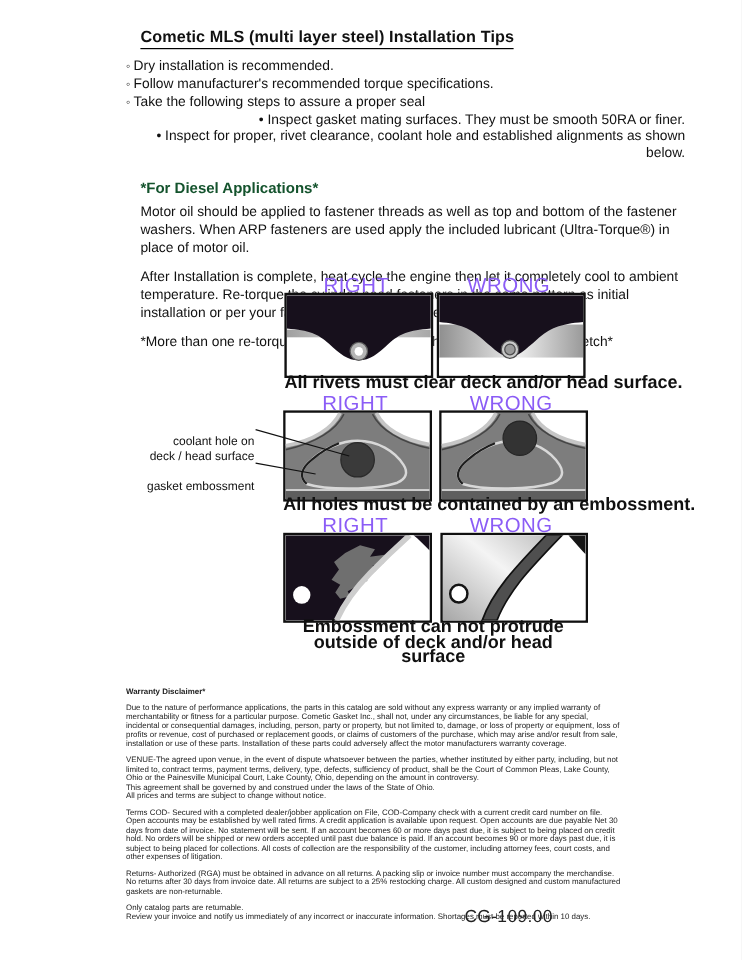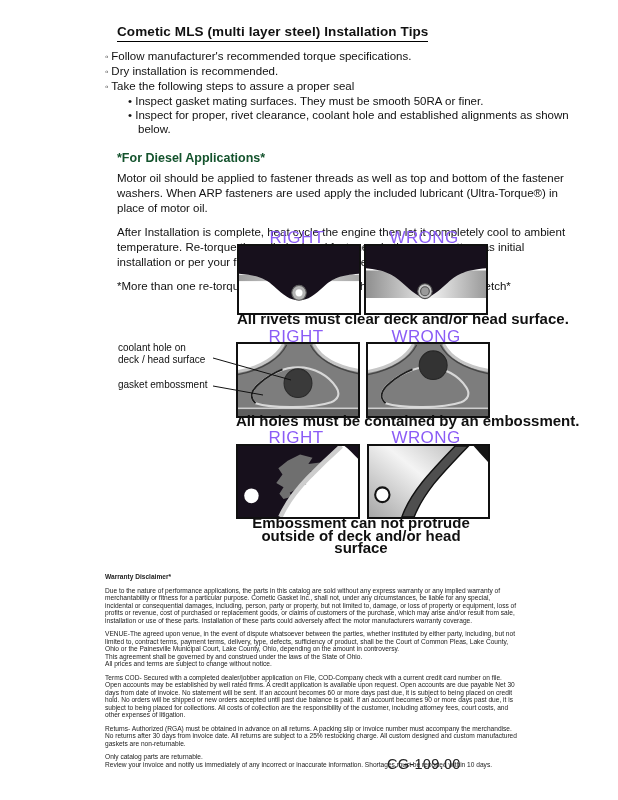--- a/index.html
+++ b/index.html
@@ -9,49 +9,49 @@
   }
   
   .top-text{position:absolute;left:105px;top:22px;width:466px;}
   .title{
     display:inline-block;margin:0 0 7px 12px;font-size:13.5px;font-weight:bold;
     border-bottom:1.7px solid #000;padding-bottom:2px;letter-spacing:.1px;color:#111;
   }
   ul.bullets{list-style:none;margin:0;padding:0;font-size:11.5px;line-height:14px;color:#111;}
   ul.bullets li{padding-left:10px;text-indent:-10px;}
   li.o-bullet::before{content:"\25E6\00a0";font-size:10px;}
-  li.dot-bullet{margin-left:23px;}
+  li.dot-bullet{margin-left:13px;text-align:right;}
   li.dot-bullet::before{content:"\2022\00a0";}
   .section-heading{margin:15px 0 6px 12px;font-size:12.5px;font-weight:bold;color:#14532d;}
   .para{margin:0 12px 9px 12px;font-size:11.5px;line-height:15px;color:#111;width:452px;}
   
   .dlabel{position:absolute;width:120px;text-align:center;font-size:17px;letter-spacing:.4px;color:#8b5cf6;}
   .dbox{position:absolute;border:2px solid #101010;background:#fff;}
   .dbox svg{display:block;width:100%;height:100%;}
   .dcaption{position:absolute;font-size:15px;font-weight:bold;color:#101010;line-height:12.5px;text-align:center;}
-  .side-label{position:absolute;left:118px;width:94px;font-size:10px;line-height:11.5px;color:#101010;}
+  .side-label{position:absolute;left:118px;width:94px;text-align:right;font-size:10px;line-height:11.5px;color:#101010;margin-top:21px;}
   .leader-lines{position:absolute;left:0;top:0;width:618px;height:800px;pointer-events:none;}
   
   .disclaimer{position:absolute;left:105px;top:573px;width:412px;font-size:6.6px;line-height:7.5px;color:#222;}
   .disclaimer .dc-head{font-weight:bold;margin-bottom:6px;}
   .disclaimer .dc-p{margin:0 0 6px 0;}
   .disclaimer .dc-line{margin:0;}
   
   .footer-code{position:absolute;left:387px;top:756px;font-size:14.5px;color:#222;letter-spacing:.3px;}
 </style>
 </head>
 <body>
 
 <div class="page">
 
   <div class="top-text">
     <h1 class="title">Cometic MLS (multi layer steel) Installation Tips</h1>
     <ul class="bullets">
+      <li class="o-bullet">Dry installation is recommended.</li>
       <li class="o-bullet">Follow manufacturer's recommended torque specifications.</li>
-      <li class="o-bullet">Dry installation is recommended.</li>
       <li class="o-bullet">Take the following steps to assure a proper seal</li>
       <li class="dot-bullet">Inspect gasket mating surfaces.  They must be smooth 50RA or finer.</li>
       <li class="dot-bullet">Inspect for proper, rivet clearance, coolant hole and established alignments as shown below.</li>
     </ul>
     <div class="section-heading">*For Diesel Applications*</div>
     <p class="para">Motor oil should be applied to fastener threads as well as top and bottom of the fastener washers. When ARP fasteners are used apply the included lubricant (Ultra-Torque®) in place of motor oil.</p>
     <p class="para">After Installation is complete, heat cycle the engine then let it completely cool to ambient temperature. Re-torque the cylinder head fasteners in the same pattern as initial installation or per your fastener manufacturer's recommendations.</p>
     <p class="para">*More than one re-torque may be required to achieve proper fastener stretch*</p>
   </div>
 

